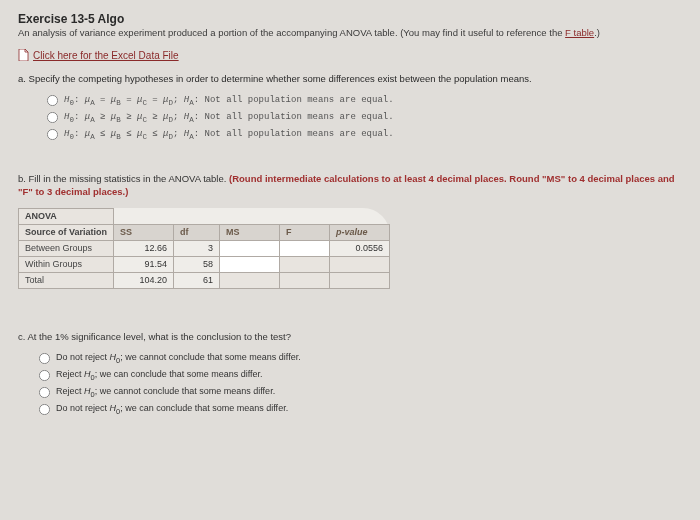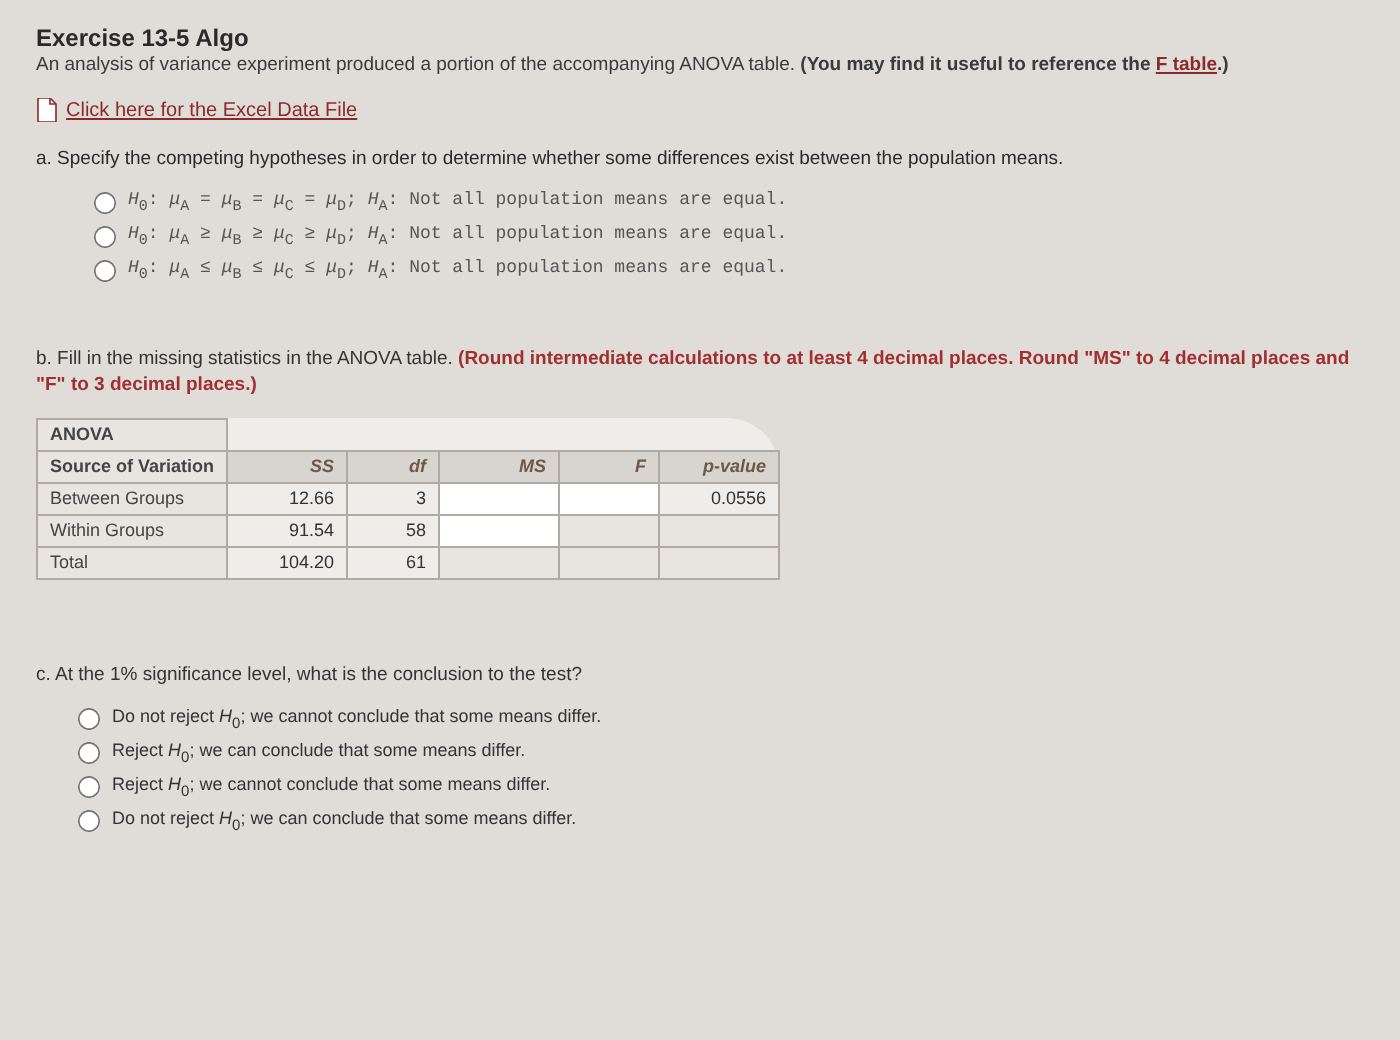--- a/index.html
+++ b/index.html
@@ -7,21 +7,21 @@
     width: 700px; height: 520px;
     background: #e0ddd9;
     font-family: Arial, sans-serif;
     font-size: 10px;
     color: #333;
     padding: 12px 18px;
     overflow: hidden;
   }
   .title { font-weight: bold; font-size: 12px; color: #2a2a2a; }
   .intro { font-size: 9.5px; line-height: 1.4; color: #3a3a3a; }
-  .intro .bold { font-weight: bold; }
+  .intro .bold { font-weight: normal; }
   .link { color: #8a2a2a; text-decoration: underline; cursor: pointer; }
   .block { margin-top: 10px; }
   .file-link { display: inline-flex; align-items: center; gap: 4px; }
   .file-icon { width: 11px; height: 12px; display: inline-block; }
   .q-label { font-size: 9.5px; color: #2a2a2a; }
   .options { margin: 10px 0 0 28px; }
   .opt { display: flex; align-items: center; gap: 5px; margin: 4px 0; font-family: "Courier New", monospace; font-size: 9px; color: #555; }
   .opt input { transform: scale(0.85); }
   .sub { font-size: 7.5px; vertical-align: sub; }
   .subi { font-style: italic; }
@@ -33,21 +33,21 @@
     font-size: 9px;
     background: #efede9;
     border-radius: 27px;
   }
   th, td {
     border: 1px solid #b0aaa4;
     padding: 2px 6px;
     text-align: left;
     height: 16px;
   }
-  th.head { background: #d8d4cf; font-weight: bold; font-style: italic; text-align: right; color: #6b5a4a; }
+  th.head { background: #d8d4cf; font-weight: bold; text-align: left; color: #6b5a4a; }
   td.label { background: #e8e4df; color: #444; }
   td.num { text-align: right; font-family: Arial; }
   td.input-cell { background: #fff; }
   .section-c { margin-top: 42px; font-size: 9.5px; }
   .c-opts { margin: 10px 0 0 20px; }
   .c-opts .opt { font-family: Arial; font-size: 9px; color: #333; }
   .ital { font-style: italic; }
   .anova-hdr { background: #d8d4cf; font-weight: bold; }
   .pval { color: #a03030; font-style: italic; }
 </style>

